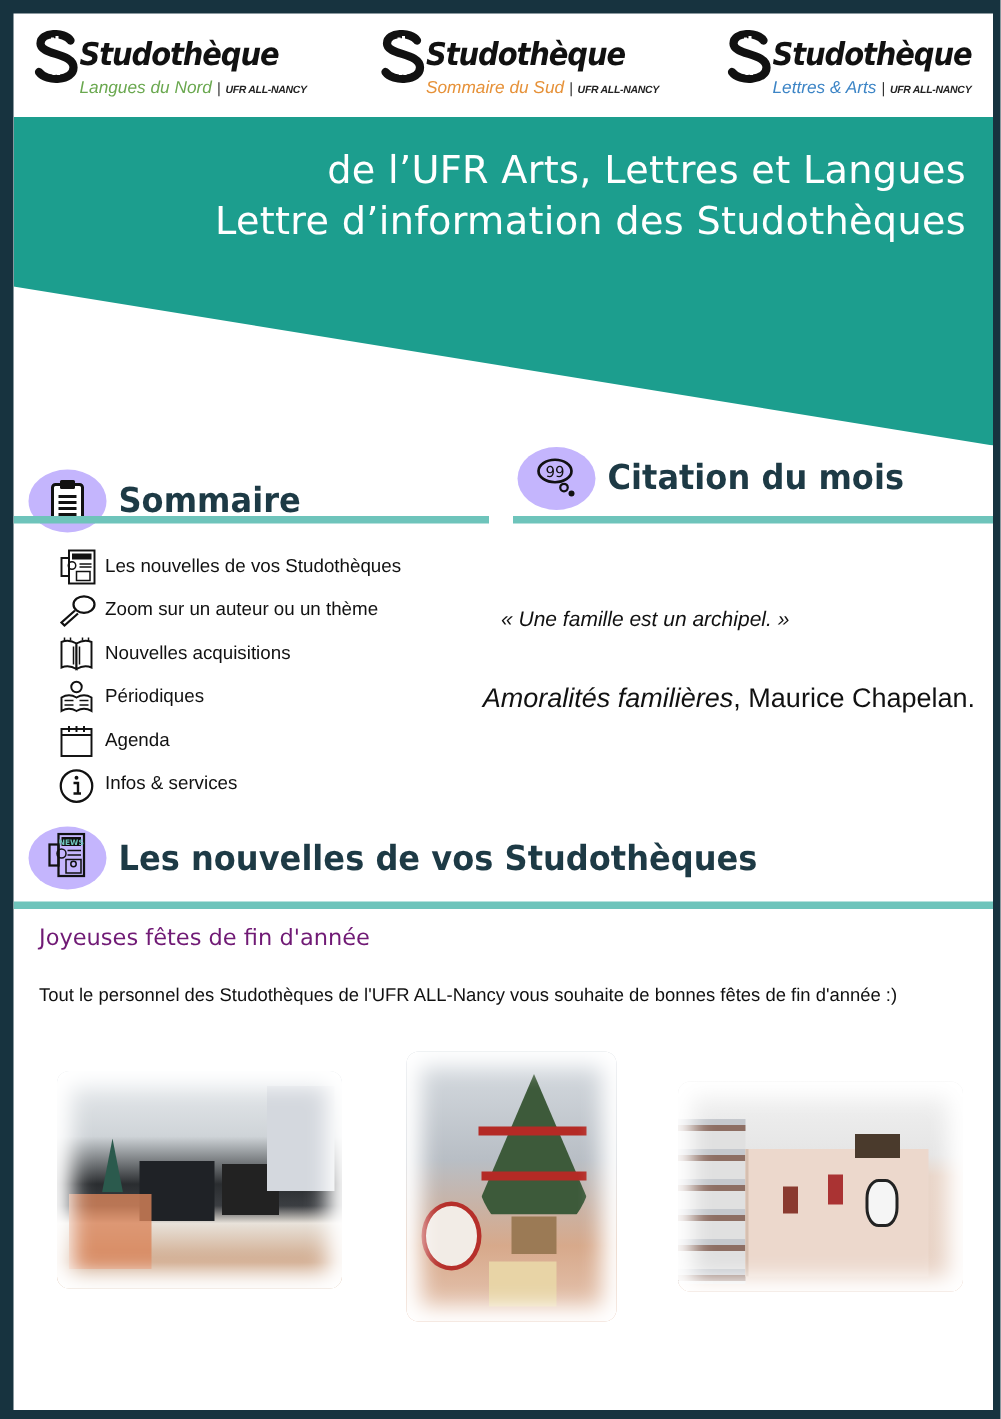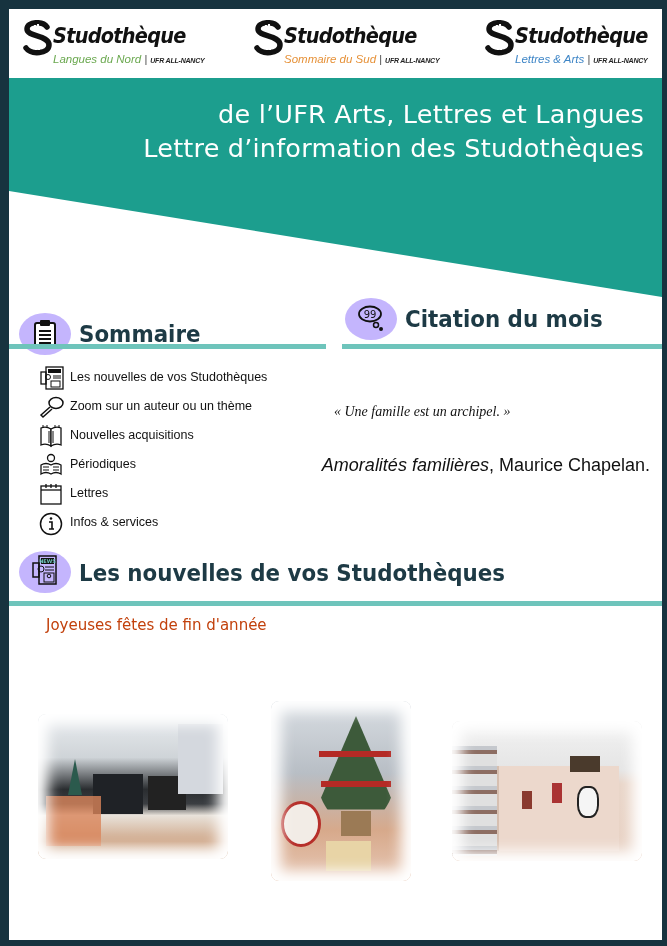--- a/index.html
+++ b/index.html
@@ -73,31 +73,31 @@
   .toc-item { position: absolute; left: 0; height: 24px; white-space: nowrap; }
   .toc-item svg { position: absolute; left: 0; top: 0; }
   .toc-item span {
     position: absolute; left: 31px; top: 4px;
     font-size: 12.5px; color: #111;
   }
 
   
   .quote {
     position: absolute; left: 325px; top: 395px;
-    font-style: italic; font-size: 14px; color: #111; white-space: nowrap; font-family: Liberation Serif, serif;
+    font-style: italic; font-size: 14px; color: #111; white-space: nowrap;
   }
   .quote-src {
     position: absolute; right: 12px; top: 446px;
     font-size: 18px; color: #111; white-space: nowrap;
   }
 
   
   .art-title {
     position: absolute; left: 17px; top: 607px;
-    font-family: "DejaVu Sans", sans-serif; font-size: 15px; color: #c2410c; font-weight: 500; margin-left: 20px;
+    font-family: "DejaVu Sans", sans-serif; font-size: 15px; color: #701a75; font-weight: 500;
   }
   .art-body {
     position: absolute; left: 17px; top: 647px;
     font-size: 12.3px; color: #111; white-space: nowrap;
   }
 
   
   .photo { position: absolute; border-radius: 8px; overflow: hidden; }
   .photo::after {
     content: ""; position: absolute; inset: 0;
@@ -237,21 +237,21 @@
       <span>Périodiques</span>
     </div>
     <div class="toc-item" style="top:116px;">
       <svg width="26" height="24" viewBox="0 0 26 24">
         <rect x="2" y="4" width="20" height="18" fill="#fff" stroke="#111" stroke-width="1.3"></rect>
         <line x1="2" y1="8" x2="22" y2="8" stroke="#111" stroke-width="1.3"></line>
         <line x1="7" y1="2" x2="7" y2="6" stroke="#111" stroke-width="1.3"></line>
         <line x1="12" y1="2" x2="12" y2="6" stroke="#111" stroke-width="1.3"></line>
         <line x1="17" y1="2" x2="17" y2="6" stroke="#111" stroke-width="1.3"></line>
       </svg>
-      <span>Lettres</span>
+      <span>Agenda</span>
     </div>
     <div class="toc-item" style="top:145px;">
       <svg width="26" height="26" viewBox="0 0 26 26">
         <circle cx="12" cy="13" r="10.5" fill="#fff" stroke="#111" stroke-width="1.5"></circle>
         <circle cx="12" cy="7.5" r="1.3" fill="#111"></circle>
         <path d="M10 11 L13 11 L13 18 M10 18 L15 18" fill="none" stroke="#111" stroke-width="1.6"></path>
       </svg>
       <span>Infos &amp; services</span>
     </div>
   </div>
@@ -273,20 +273,21 @@
         <circle cx="18" cy="21" r="1.8" fill="none" stroke="#111"></circle>
         <rect x="2" y="8" width="6" height="14" fill="none" stroke="#111" stroke-width="1.5"></rect>
         <circle cx="10" cy="14" r="3" fill="none" stroke="#111"></circle>
       </svg>
     </div>
     <div class="label" style="top:9px;">Les nouvelles de vos Studothèques</div>
   </div>
   <div class="sec-rule" style="left:0; top:592px; width:653px;"></div>
 
   <div class="art-title">Joyeuses fêtes de fin d'année</div>
+  <div class="art-body">Tout le personnel des Studothèques de l'UFR ALL-Nancy vous souhaite de bonnes fêtes de fin d'année :)</div>
 
   <div class="photo" style="left:29px; top:705px; width:190px; height:145px;
        background:
          linear-gradient(180deg, #e9ecef 0%, #cfd4d8 30%, #2a2d30 52%, #3b3e42 62%, #e8e2da 70%, #cfa789 88%, #e2cfbf 100%);">
     <div style="position:absolute; left:55px; top:60px; width:50px; height:40px; background:#1f2226;"></div>
     <div style="position:absolute; left:110px; top:62px; width:38px; height:34px; background:#222;"></div>
     <div style="position:absolute; left:8px; top:82px; width:55px; height:50px; background:#d9855a; opacity:0.8;"></div>
     <div style="position:absolute; left:30px; top:45px; width:14px; height:36px; background:#2b5a4d; clip-path:polygon(50% 0,100% 100%,0 100%);"></div>
     <div style="position:absolute; left:140px; top:10px; width:45px; height:70px; background:#d4d8de;"></div>
   </div>

